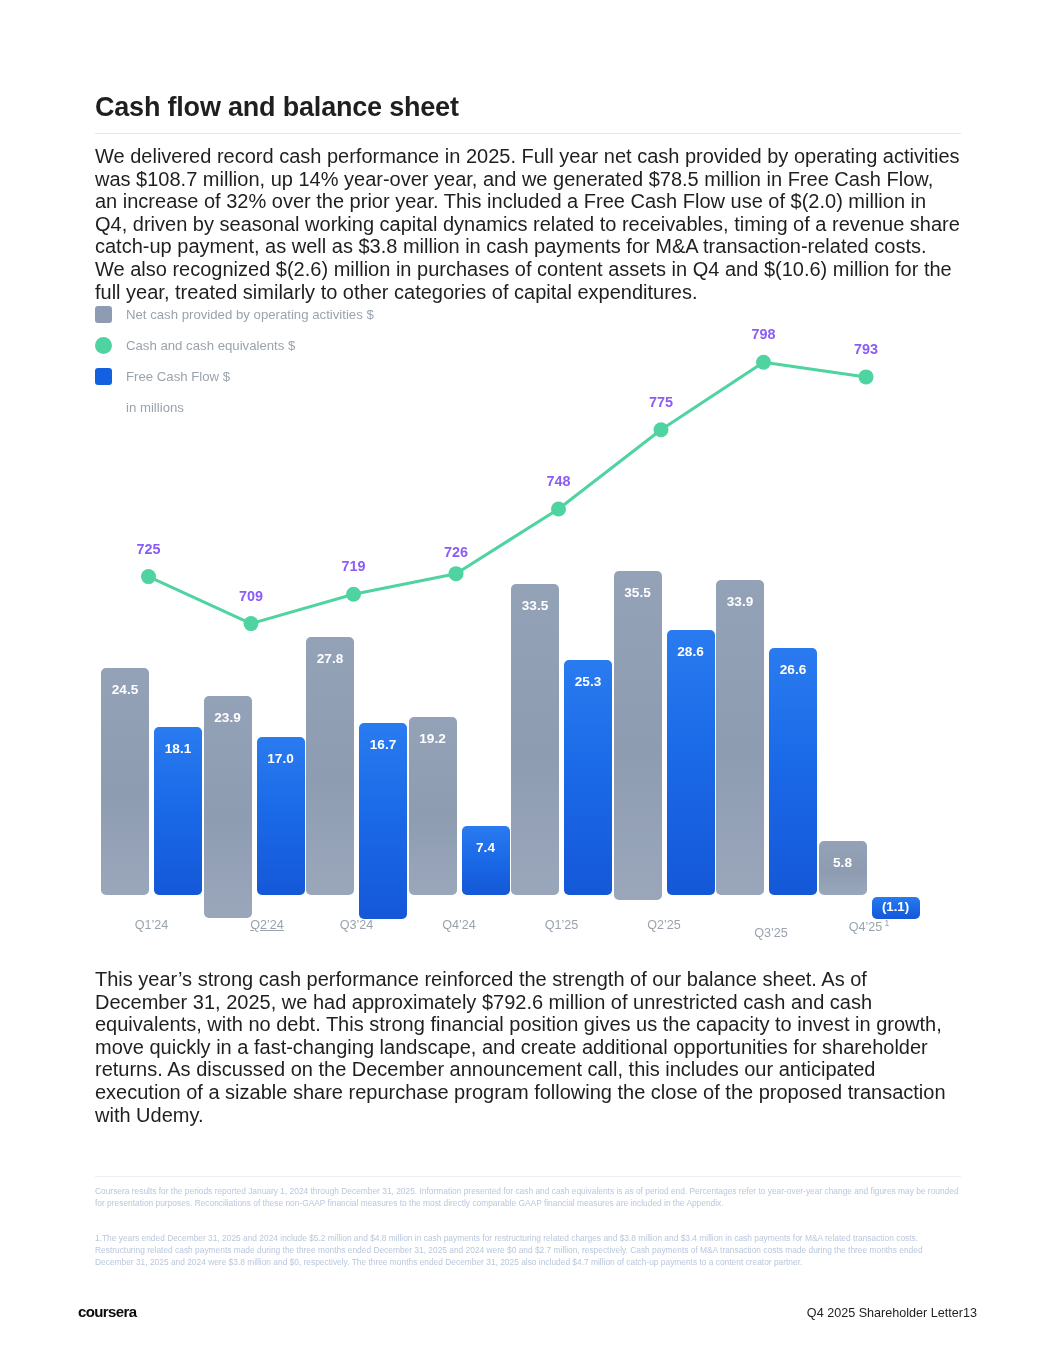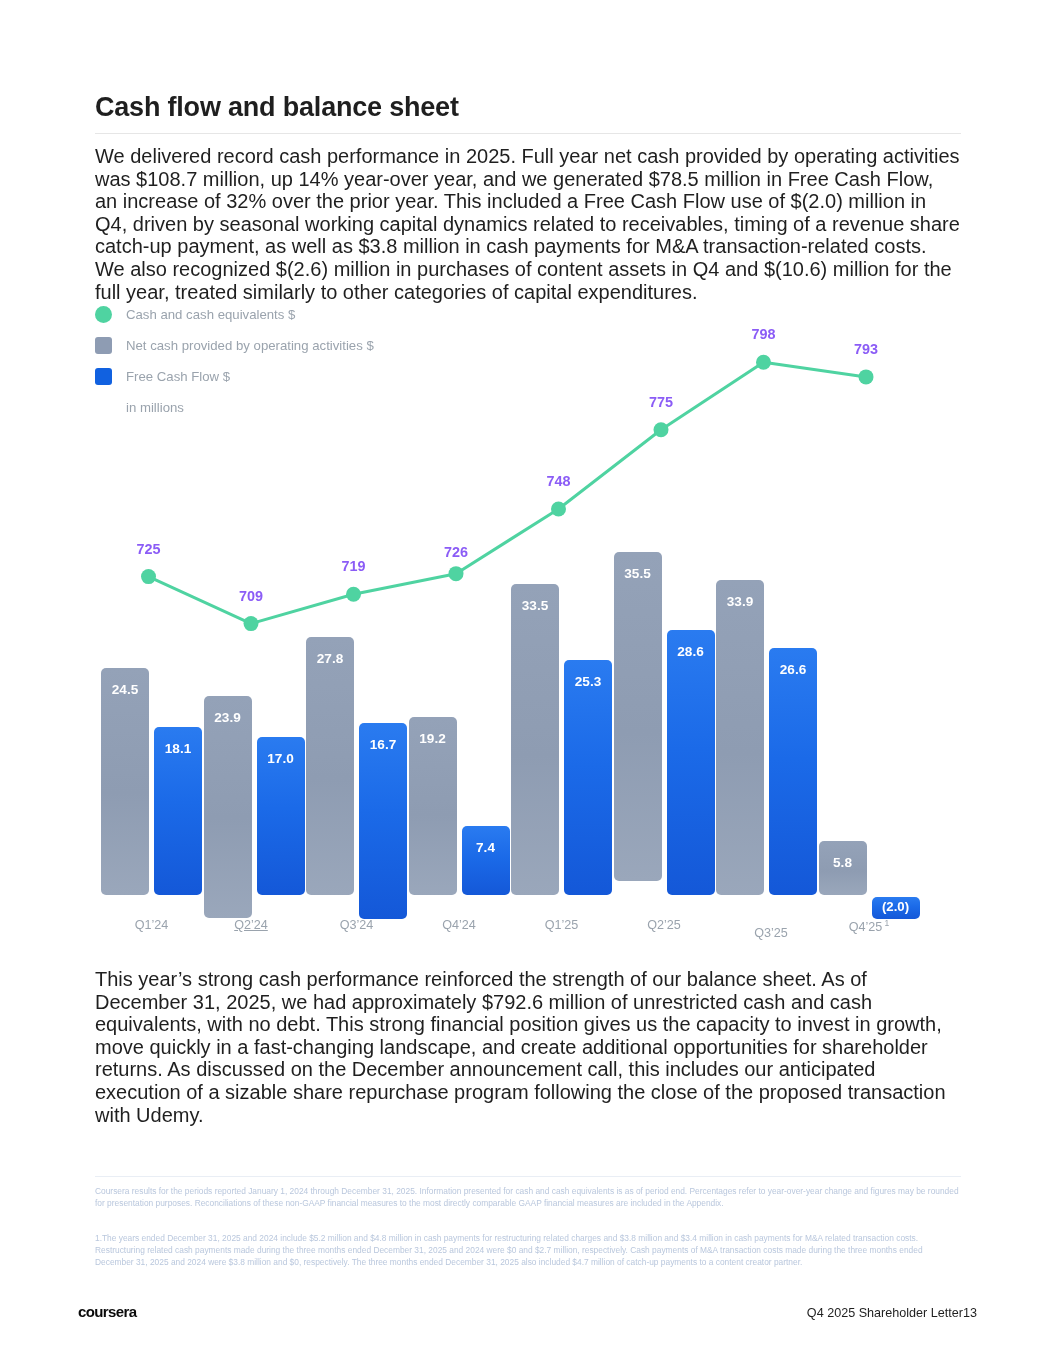--- a/index.html
+++ b/index.html
@@ -162,26 +162,26 @@
 
 <div class="page">
 
   <h1 class="title">Cash flow and balance sheet</h1>
   <div class="title-rule"></div>
 
   <p class="para" id="para-intro">We delivered record cash performance in 2025. Full year net cash provided by operating activities was $108.7 million, up 14% year-over year, and we generated $78.5 million in Free Cash Flow, an increase of 32% over the prior year. This included a Free Cash Flow use of $(2.0) million in Q4, driven by seasonal working capital dynamics related to receivables, timing of a revenue share catch-up payment, as well as $3.8 million in cash payments for M&amp;A transaction-related costs. We also recognized $(2.6) million in purchases of content assets in Q4 and $(10.6) million for the full year, treated similarly to other categories of capital expenditures.</p>
 
   <div class="legend">
     <div class="legend-row">
+      <span class="legend-swatch grey"></span>
+      <span class="legend-label">Net cash provided by operating activities $</span>
+    </div>
+    <div class="legend-row">
       <span class="legend-swatch dot"></span>
       <span class="legend-label">Cash and cash equivalents $</span>
-    </div>
-    <div class="legend-row">
-      <span class="legend-swatch grey"></span>
-      <span class="legend-label">Net cash provided by operating activities $</span>
     </div>
     <div class="legend-row">
       <span class="legend-swatch blue"></span>
       <span class="legend-label">Free Cash Flow $</span>
     </div>
     <div class="legend-row">
       <span class="legend-swatch blank"></span>
       <span class="legend-label">in millions</span>
     </div>
   </div>
@@ -207,21 +207,21 @@
         </div>
         <div class="bar grey" style="left: 211px; top: 357.016px; width: 48px; height: 257.984px;">
           <span class="bar-label">27.8</span>
         </div>
         <div class="bar grey" style="left: 313.5px; top: 436.824px; width: 48px; height: 178.176px;">
           <span class="bar-label">19.2</span>
         </div>
         <div class="bar grey" style="left: 416px; top: 304.12px; width: 48px; height: 310.88px; padding-left: 20px;">
           <span class="bar-label">33.5</span>
         </div>
-        <div class="bar grey" style="left: 518.5px; top: 272px; width: 48px; height: 329.44px;">
+        <div class="bar grey" style="left: 518.5px; top: 291px; width: 48px; height: 329.44px;">
           <span class="bar-label">35.5</span>
         </div>
         <div class="bar grey" style="left: 621px; top: 300.408px; width: 48px; height: 314.592px;">
           <span class="bar-label">33.9</span>
         </div>
         <div class="bar grey" style="left: 723.5px; top: 561.176px; width: 48px; height: 53.824px;">
           <span class="bar-label">5.8</span>
         </div>
         <div class="bar blue" style="left: 59px; top: 447.032px; width: 48px; height: 167.968px;">
           <span class="bar-label">18.1</span>
@@ -238,32 +238,32 @@
         <div class="bar blue" style="left: 469px; top: 380.216px; width: 48px; height: 234.784px;">
           <span class="bar-label">25.3</span>
         </div>
         <div class="bar blue" style="left: 571.5px; top: 349.592px; width: 48px; height: 265.408px;">
           <span class="bar-label">28.6</span>
         </div>
         <div class="bar blue" style="left: 674px; top: 368.152px; width: 48px; height: 246.848px;">
           <span class="bar-label">26.6</span>
         </div>
         <div class="bar blue neg" style="left: 776.5px; top: 617px; width: 48px; height: 22px;">
-          <span class="bar-label">(2.0)</span>
+          <span class="bar-label">(1.1)</span>
         </div>
         <div class="point-label" style="left: 53.5px; top: 260.591px;">725</div>
         <div class="point-label" style="left: 156px; top: 307.573px;">709</div>
         <div class="point-label" style="left: 258.5px; top: 278.209px;">719</div>
         <div class="point-label" style="left: 361px; top: 264px;">726</div>
         <div class="point-label" style="left: 463.5px; top: 193.055px;">748</div>
         <div class="point-label" style="left: 566px; top: 113.773px;">775</div>
         <div class="point-label" style="left: 668.5px; top: 46.2364px;">798</div>
         <div class="point-label" style="left: 771px; top: 60.9182px;">793</div>
         <div class="xtick" style="left: 56.5px;">Q1’24</div>
-        <div class="xtick" style="left: 156px; text-decoration: underline;">Q2’24</div>
+        <div class="xtick" style="left: 172px; text-decoration: underline;">Q2’24</div>
         <div class="xtick" style="left: 261.5px;">Q3’24</div>
         <div class="xtick" style="left: 364px;">Q4’24</div>
         <div class="xtick" style="left: 466.5px;">Q1’25</div>
         <div class="xtick" style="left: 569px;">Q2’25</div>
         <div class="xtick" style="left: 676px; margin-top: 8px;">Q3’25</div>
         <div class="xtick" style="left: 774px;">Q4’25<sup> 1</sup></div>
       </div>
   </div>
 
   <p class="para" id="para-outro">This year’s strong cash performance reinforced the strength of our balance sheet. As of December 31, 2025, we had approximately $792.6 million of unrestricted cash and cash equivalents, with no debt. This strong financial position gives us the capacity to invest in growth, move quickly in a fast-changing landscape, and create additional opportunities for shareholder returns. As discussed on the December announcement call, this includes our anticipated execution of a sizable share repurchase program following the close of the proposed transaction with Udemy.</p>

